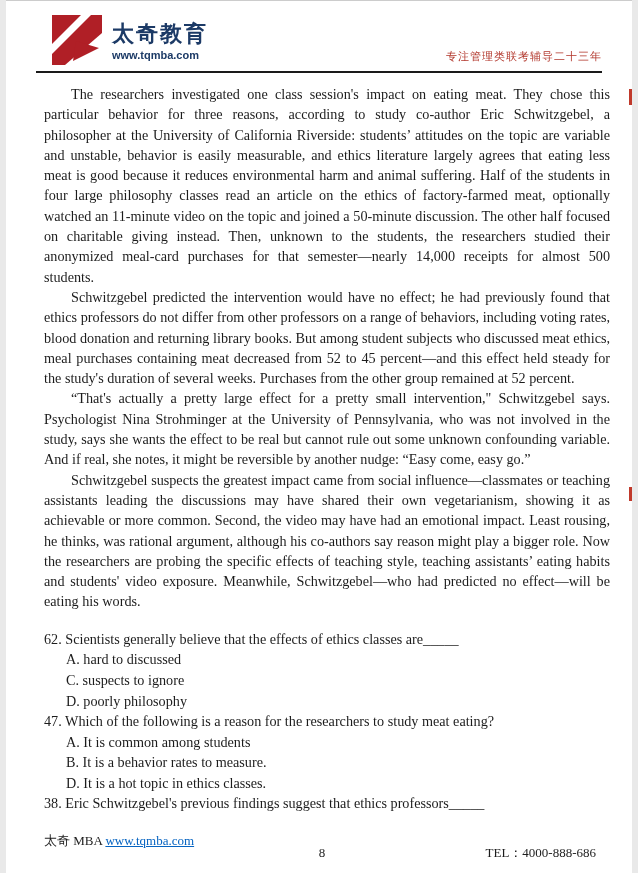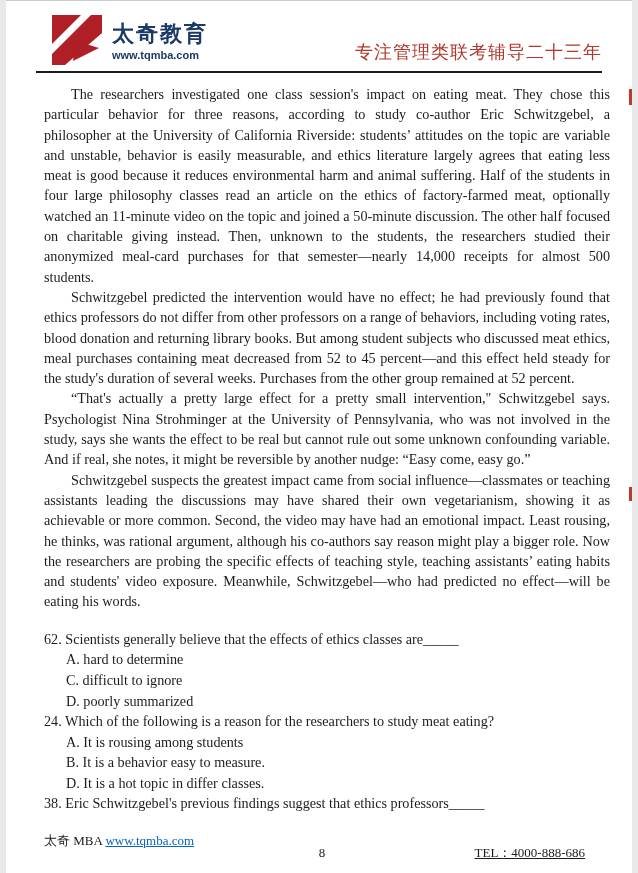--- a/index.html
+++ b/index.html
@@ -25,21 +25,21 @@
   .brand-name {
     font-family:"Liberation Sans","DejaVu Sans",sans-serif;
     font-weight:bold; font-size:22px; line-height:24px;
     color:#1c3a66; letter-spacing:2px;
   }
   .brand-site {
     font-family:"Liberation Sans","DejaVu Sans",sans-serif;
     font-weight:bold; font-size:11px; color:#1c3a66; margin-top:3px;
   }
   .slogan {
-    font-size:18px; color:#b2372c; letter-spacing:1px; padding-bottom:1px;
+    font-size:11px; color:#b2372c; letter-spacing:1px; padding-bottom:1px;
   }
   .rule { margin:6px 30px 0 30px; border-top:2px solid #1a1a1a; height:0; }
 
   
   .article {
     padding:11px 22px 0 38px;
     text-align:justify;
     font-size:14.2px; line-height:20.3px;
   }
   .article p { margin:0; text-indent:27px; }
@@ -52,21 +52,21 @@
   .q-stem { margin:0; }
   .q-option { margin:0; padding-left:22px; }
 
   
   .footer {
     position:absolute; left:38px; right:32px; bottom:12px;
     font-size:13px; line-height:16px;
   }
   .footer-left { position:absolute; left:0; bottom:12px; }
   .footer-center { position:absolute; left:50%; transform:translateX(-50%); bottom:0; }
-  .footer-right { position:absolute; right:15px; bottom:0;text-decoration:underline; }
+  .footer-right { position:absolute; right:4px; bottom:0; }
   .footer-link { color:#0563c1; text-decoration:underline; cursor:pointer; }
 
   
   .edge-mark { position:absolute; right:0; width:3px; background:#c0392b; }
   .edge-mark.m1 { top:88px; height:16px; }
   .edge-mark.m2 { top:486px; height:14px; }
 </style>
 </head>
 <body>
 
@@ -94,30 +94,30 @@
     <p>The researchers investigated one class session's impact on eating meat. They chose this particular behavior for three reasons, according to study co-author Eric Schwitzgebel, a philosopher at the University of California Riverside: students’ attitudes on the topic are variable and unstable, behavior is easily measurable, and ethics literature largely agrees that eating less meat is good because it reduces environmental harm and animal suffering. Half of the students in four large philosophy classes read an article on the ethics of factory-farmed meat, optionally watched an 11-minute video on the topic and joined a 50-minute discussion. The other half focused on charitable giving instead. Then, unknown to the students, the researchers studied their anonymized meal-card purchases for that semester—nearly 14,000 receipts for almost 500 students.</p>
     <p>Schwitzgebel predicted the intervention would have no effect; he had previously found that ethics professors do not differ from other professors on a range of behaviors, including voting rates, blood donation and returning library books. But among student subjects who discussed meat ethics, meal purchases containing meat decreased from 52 to 45 percent—and this effect held steady for the study's duration of several weeks. Purchases from the other group remained at 52 percent.</p>
     <p>“That's actually a pretty large effect for a pretty small intervention," Schwitzgebel says. Psychologist Nina Strohminger at the University of Pennsylvania, who was not involved in the study, says she wants the effect to be real but cannot rule out some unknown confounding variable. And if real, she notes, it might be reversible by another nudge: “Easy come, easy go.”</p>
     <p>Schwitzgebel suspects the greatest impact came from social influence—classmates or teaching assistants leading the discussions may have shared their own vegetarianism, showing it as achievable or more common. Second, the video may have had an emotional impact. Least rousing, he thinks, was rational argument, although his co-authors say reason might play a bigger role. Now the researchers are probing the specific effects of teaching style, teaching assistants’ eating habits and students' video exposure. Meanwhile, Schwitzgebel—who had predicted no effect—will be eating his words.</p>
   </div>
 
   <div class="questions">
 
     <div>
       <p class="q-stem">62. Scientists generally believe that the effects of ethics classes are_____</p>
-      <p class="q-option">A. hard to determine</p>
-      <p class="q-option">C. difficult to ignore</p>
-      <p class="q-option">D. poorly summarized</p>
+      <p class="q-option">A. hard to discussed</p>
+      <p class="q-option">C. suspects to ignore</p>
+      <p class="q-option">D. poorly philosophy</p>
     </div>
 
     <div>
-      <p class="q-stem">24. Which of the following is a reason for the researchers to study meat eating?</p>
-      <p class="q-option">A. It is rousing among students</p>
-      <p class="q-option">B. It is a behavior easy to measure.</p>
-      <p class="q-option">D. It is a hot topic in differ classes.</p>
+      <p class="q-stem">47. Which of the following is a reason for the researchers to study meat eating?</p>
+      <p class="q-option">A. It is common among students</p>
+      <p class="q-option">B. It is a behavior rates to measure.</p>
+      <p class="q-option">D. It is a hot topic in ethics classes.</p>
     </div>
 
     <div>
       <p class="q-stem">38. Eric Schwitzgebel's previous findings suggest that ethics professors_____</p>
 
     </div>
 
   </div>
 
   <div class="footer">

